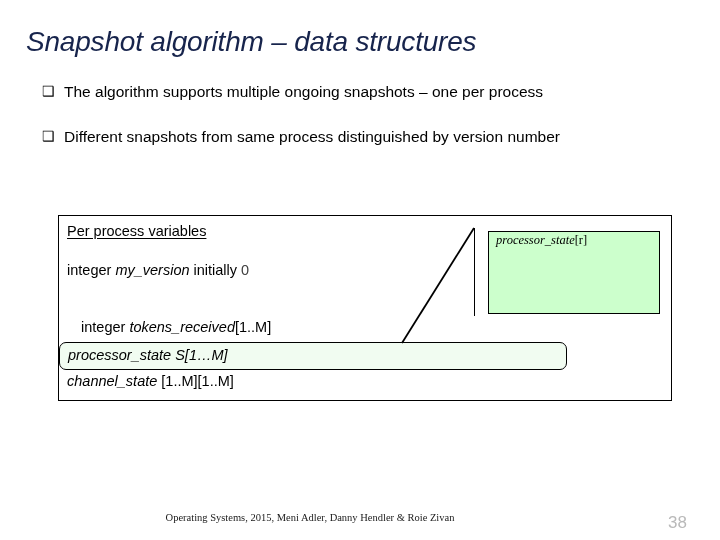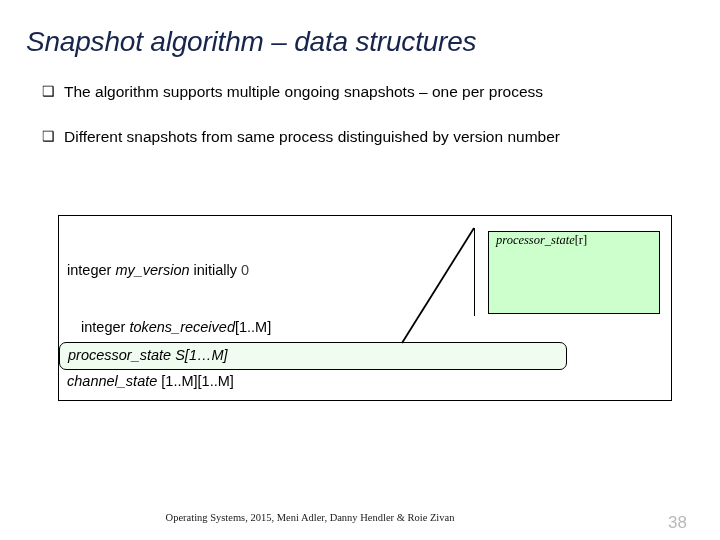--- a/index.html
+++ b/index.html
@@ -185,20 +185,21 @@
 
   <div class="bullet-item">
     <span class="bullet-glyph">❑</span>
     <span class="bullet-text">Different snapshots from same process distinguished by version number</span>
   </div>
 
 </div>
 
 <div id="variables-panel">
 
+  <div id="panel-heading">Per process variables</div>
 
   <div class="var-line" id="var-line-0">
     <span>integer </span><span class="ital">my_version</span><span> initially </span><span class="lightnum">0</span>
   </div>
 
 
   <div class="var-line" id="var-line-2">
     <span>integer </span><span class="ital">tokens_received</span><span>[1..M]</span>
   </div>
 

